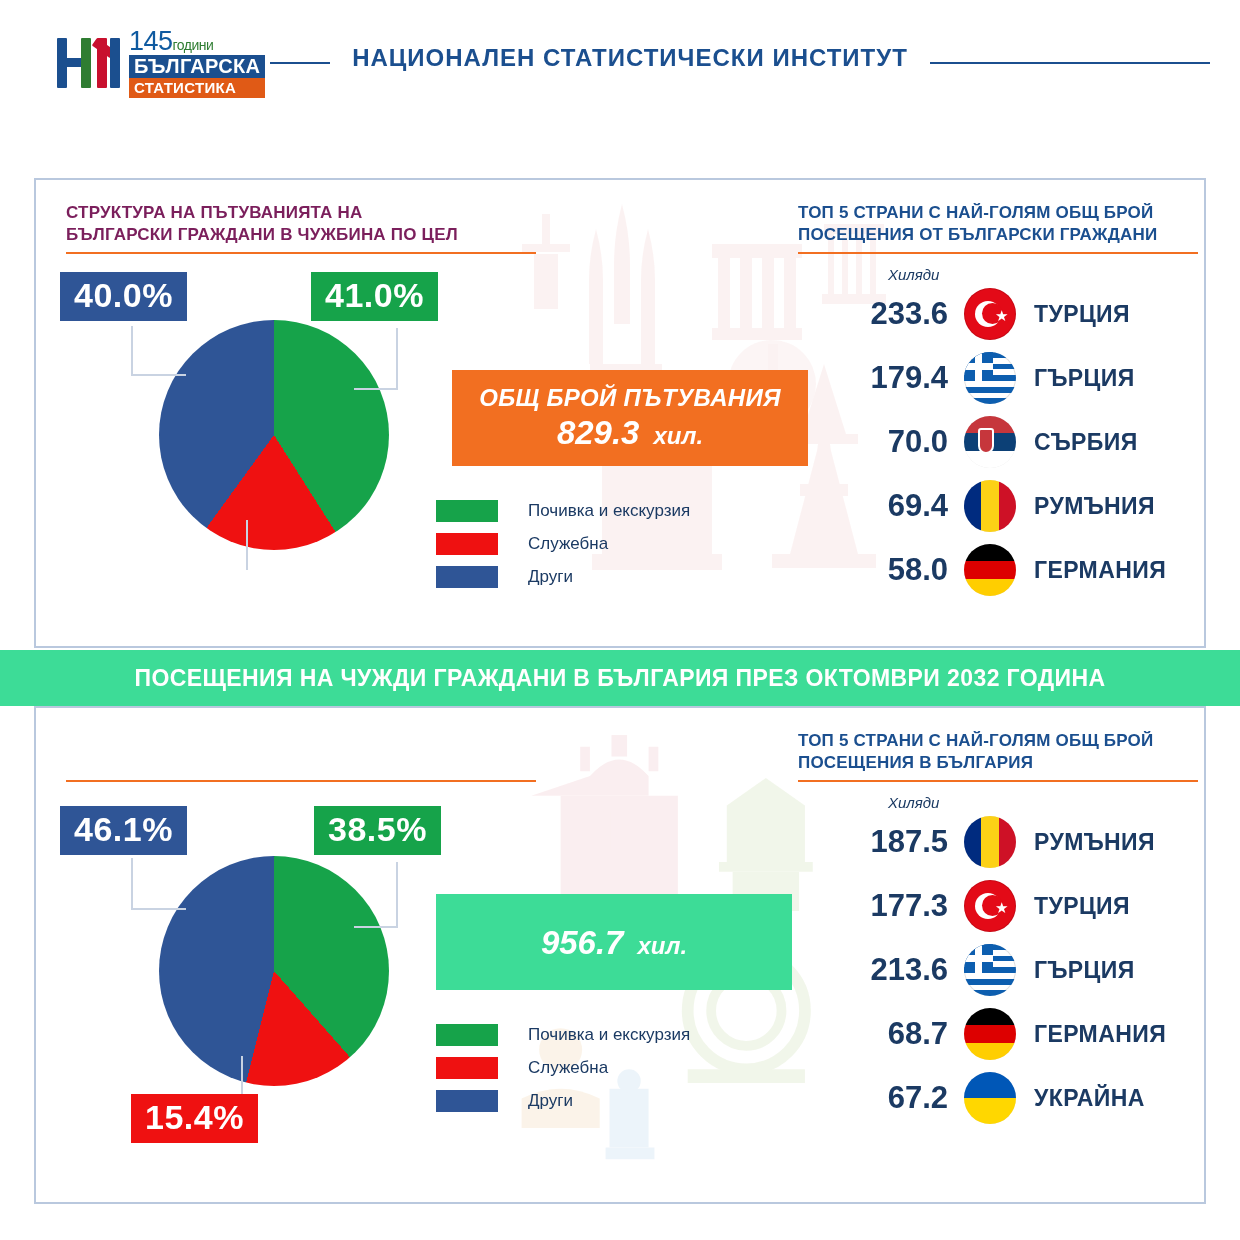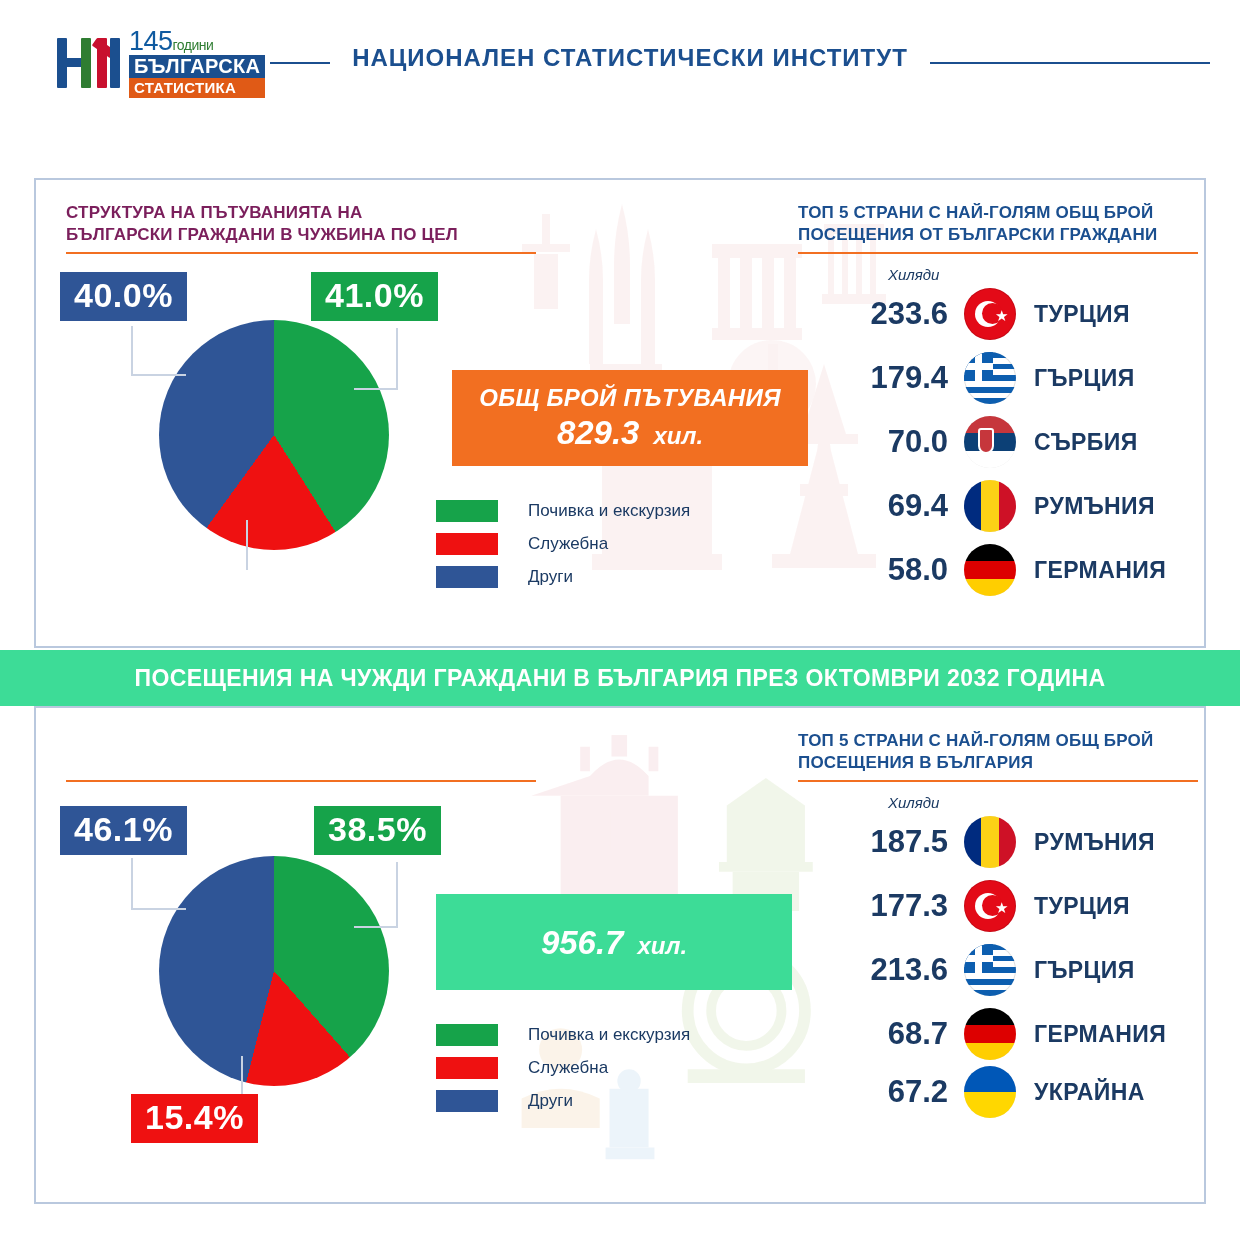--- a/index.html
+++ b/index.html
@@ -447,21 +447,21 @@
         <div class="top-flag">
           <div class="f-de">
               <div style="background:#000000"></div>
               <div style="background:#dd0000"></div>
               <div style="background:#ffce00"></div>
             </div>
         </div>
         <div class="top-name">ГЕРМАНИЯ</div>
       </div>
 
-      <div class="top-row" style="left:0px; top:272px;">
+      <div class="top-row" style="left:0px; top:278px;">
         <div class="top-val">67.2</div>
         <div class="top-flag">
           <div class="f-ua">
               <div class="top"></div>
               <div class="bot"></div>
             </div>
         </div>
         <div class="top-name">УКРАЙНА</div>
       </div>
     </div>

